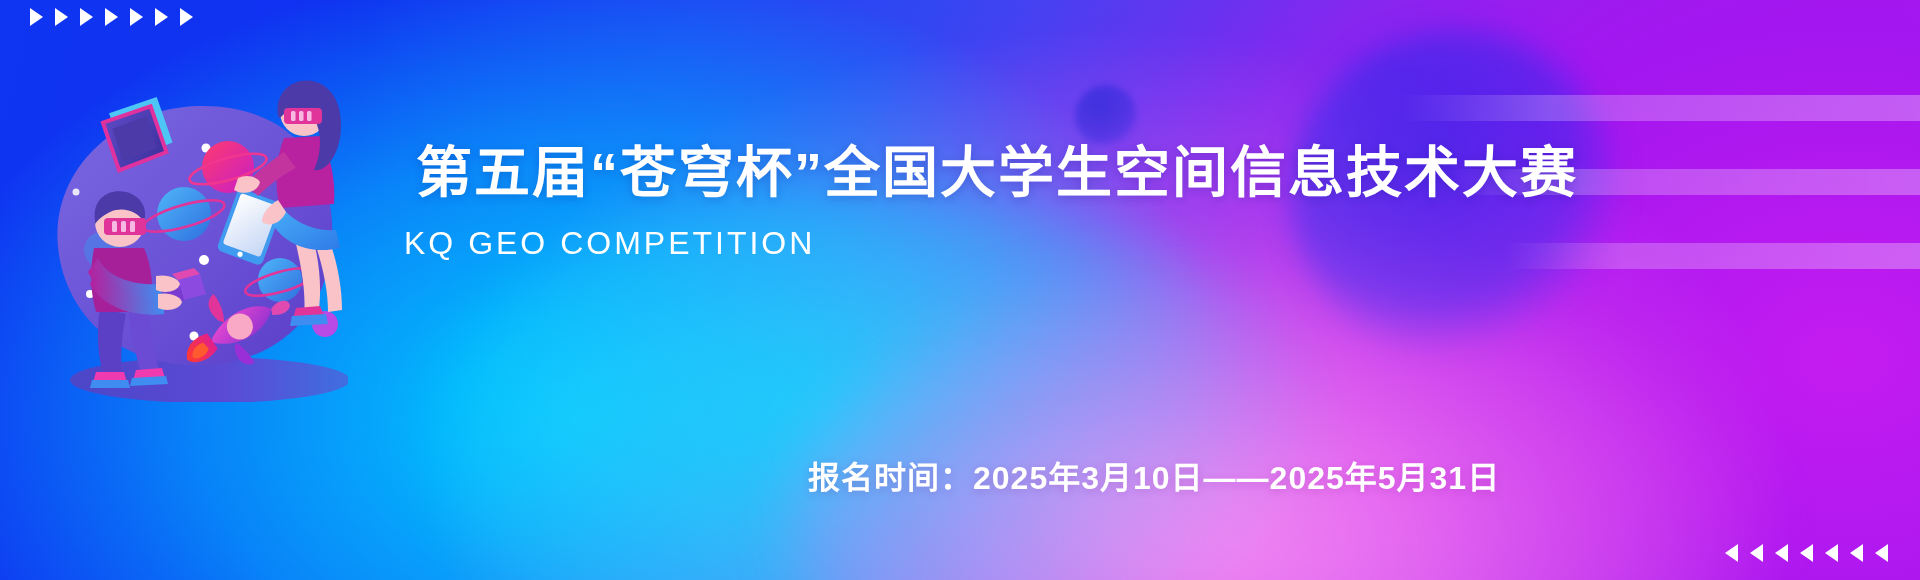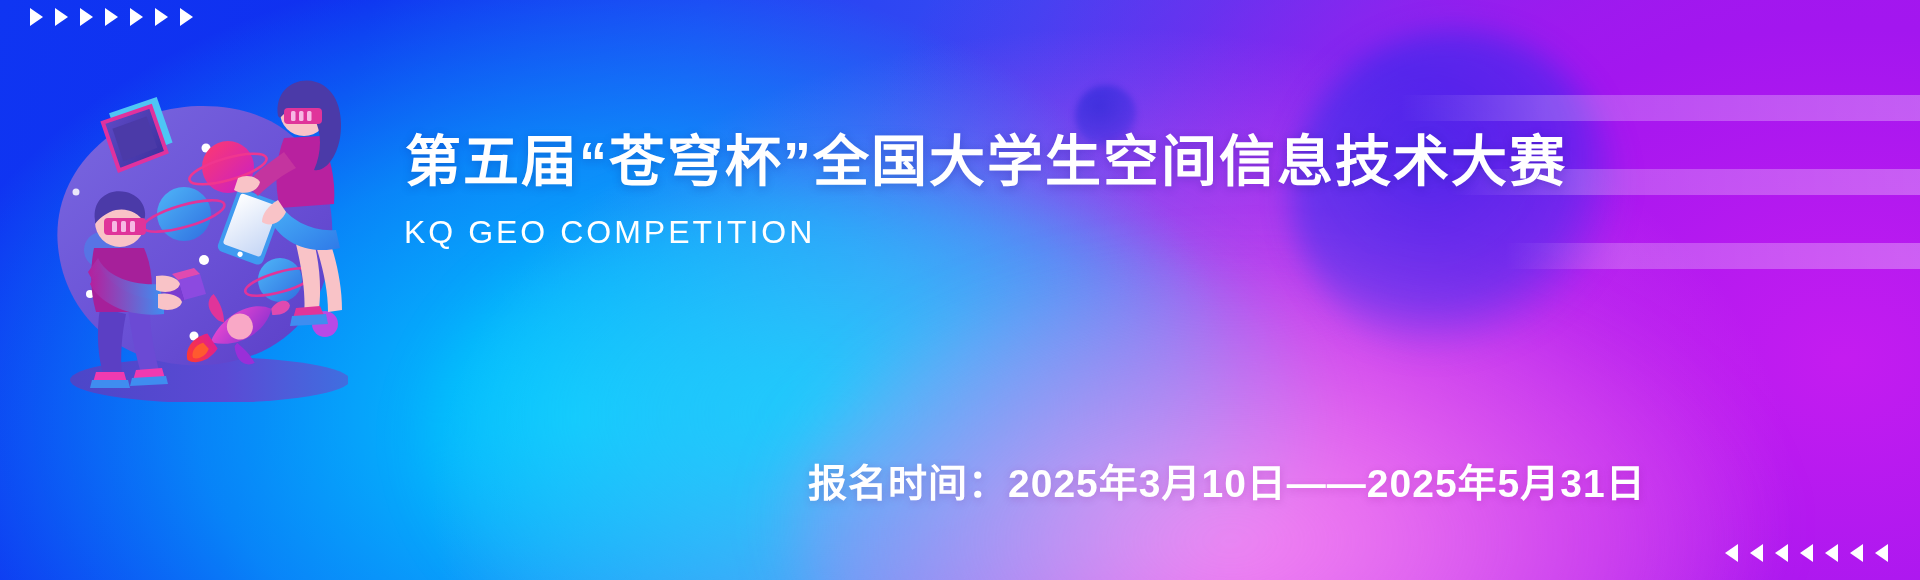--- a/index.html
+++ b/index.html
@@ -91,42 +91,42 @@
     width: 320px; height: 330px;
   }
 
   
   #text-block {
     position: absolute;
     left: 400px; top: 126px;
     width: 1100px;
   }
   #main-title {
-    margin: 5px;
+    margin: 16px;
     font-size: 56px;
     font-weight: bold;
     line-height: 1.12;
     letter-spacing: 2px;
     color: #ffffff;
     white-space: nowrap;
     text-shadow: 0 2px 10px rgba(10,20,120,0.22);
   }
   #sub-title {
     margin: 20px 0 0 4px;
     font-size: 32px;
     font-weight: normal;
     letter-spacing: 3px;
     color: #ffffff;
     white-space: nowrap;
   }
   #date-line {
     position: absolute;
     left: 808px; top: 452px;
     margin: 0;
-    font-size: 39px;
+    font-size: 32px;
     font-weight: bold;
     letter-spacing: 1px;
     color: #ffffff;
     white-space: nowrap;
     text-shadow: 0 2px 8px rgba(120,10,120,0.20);
   }
 </style>
 </head>
 <body>
 

